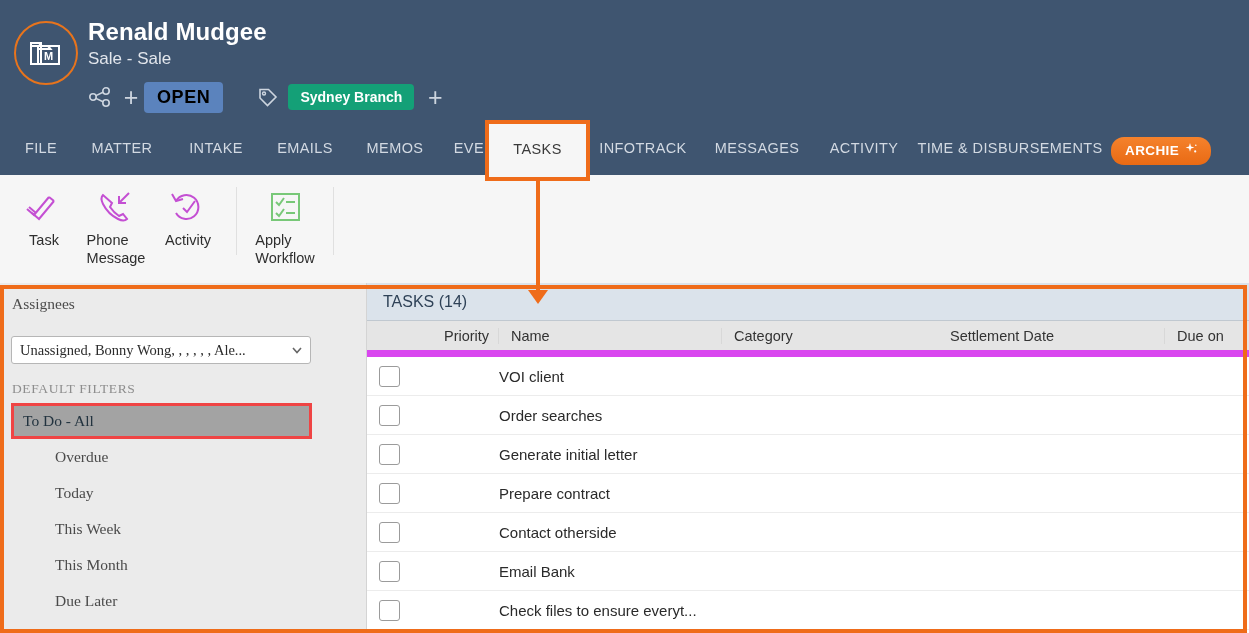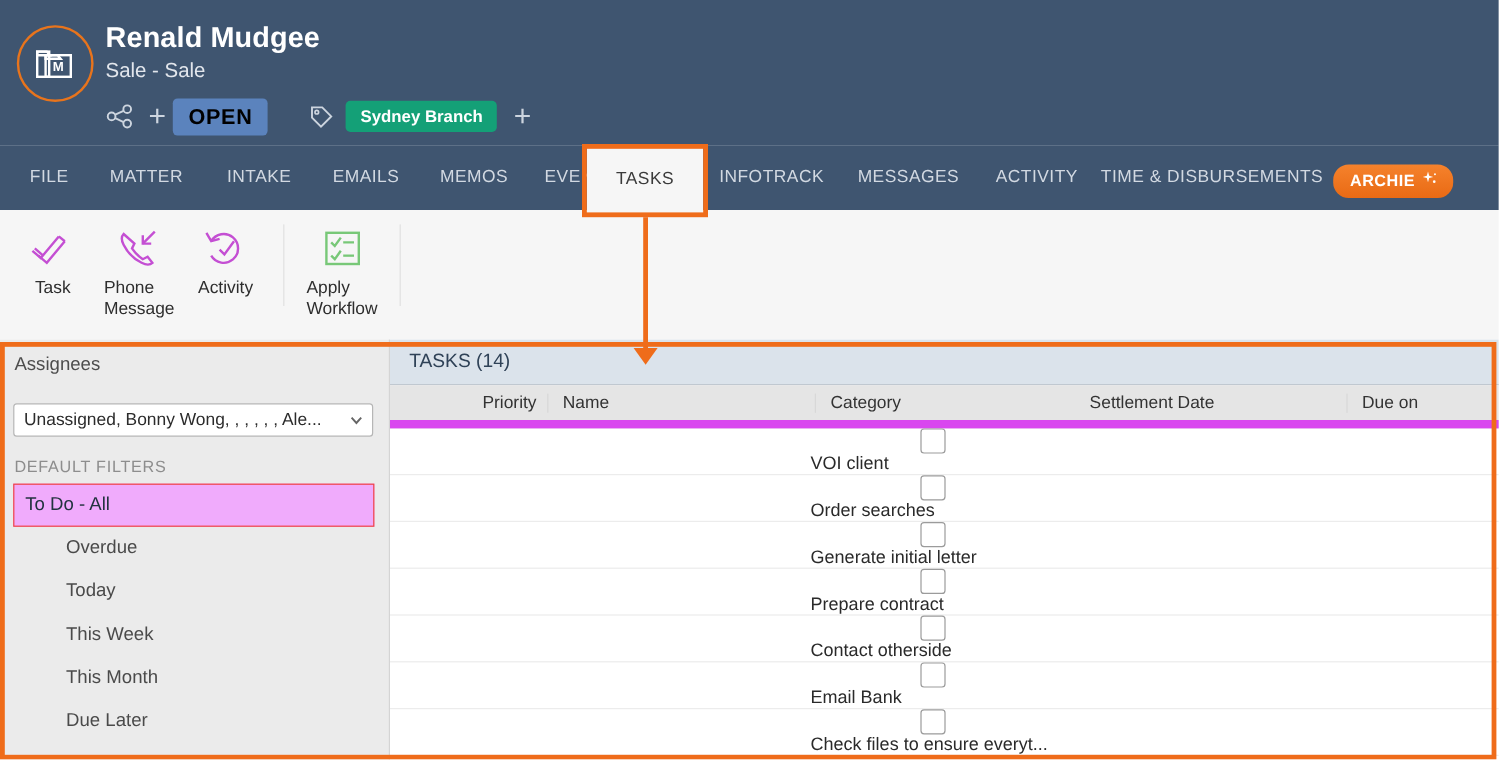--- a/index.html
+++ b/index.html
@@ -108,23 +108,24 @@
     width: 1px; height: 68px; background: #e0e0e0;
     margin: 12px 12px 0 12px; align-self: flex-start;
   }
 
   
   .content {
     position: absolute; left: 0; top: 283px; width: 1249px; height: 350px;
     display: flex;
   }
   .sidebar {
-    width: 325px; height: 350px; background: #ebebeb;
+    width: 367px; height: 350px; background: #ebebeb;
     border-right: 1px solid #d4d4d4;
     position: relative;
+    font-family: Liberation Serif, serif;
   }
   .sb-label {
     position: absolute; left: 12px; top: 12px;
     font-size: 15.5px; color: #4d4d4d;
   }
   .select-box {
     position: absolute; left: 11px; top: 53px; width: 300px; height: 28px;
     background: #ffffff; border: 1px solid #b6b6b6; border-radius: 3px;
     display: flex; align-items: center; padding: 0 6px 0 8px;
   }
@@ -135,21 +136,21 @@
   .sb-group {
     position: absolute; left: 12px; top: 98px;
     font-size: 13.5px; color: #8d8d8d; letter-spacing: 0.6px;
   }
   .filter-list { position: absolute; left: 11px; top: 120px; width: 301px; }
   .filter-item {
     height: 36px; display: flex; align-items: center;
     padding-left: 44px; font-size: 15.5px; color: #4a4a4a;
   }
   .filter-item.selected {
-    background: #f0abfc; border: 1px solid #ef4444;
+    background: #a3a3a3; border: 3px solid #ef4444;
     padding-left: 9px; color: #22333f;
   }
 
   
   .tasks-panel { flex: 1; height: 350px; background: #ffffff; position: relative; }
   .tasks-title-bar {
     height: 38px; background: #dbe3eb; border-bottom: 1px solid #c0c8d0;
     display: flex; align-items: center; padding-left: 16px;
   }
   .tasks-title { font-size: 16px; color: #2f4257; }
@@ -163,21 +164,20 @@
   }
   .th.c-check { width: 65px; padding-left: 0; }
   .th.c-prio  { width: 67px; }
   .th.c-name  { width: 223px; }
   .th.c-cat   { width: 443px; position: relative; }
   .th.c-cat .sub-settle { position: absolute; left: 228px; }
   .th.c-due   { flex: 1; border-right: none; }
   .trow {
     height: 39px; display: flex; align-items: center;
     border-bottom: 1px solid #ececec;
-    flex-direction: column;
   }
   .td { display: flex; align-items: center; font-size: 15px; color: #2a2a2a; }
   .td.c-check { width: 65px; justify-content: flex-start; padding-left: 12px; }
   .td.c-prio  { width: 67px; }
   .td.c-name  { width: 223px; }
   .td.c-cat   { width: 443px; }
   .td.c-due   { flex: 1; }
   .cbox {
     width: 21px; height: 21px; border: 1px solid #9b9b9b; border-radius: 3px;
     background: #ffffff;

